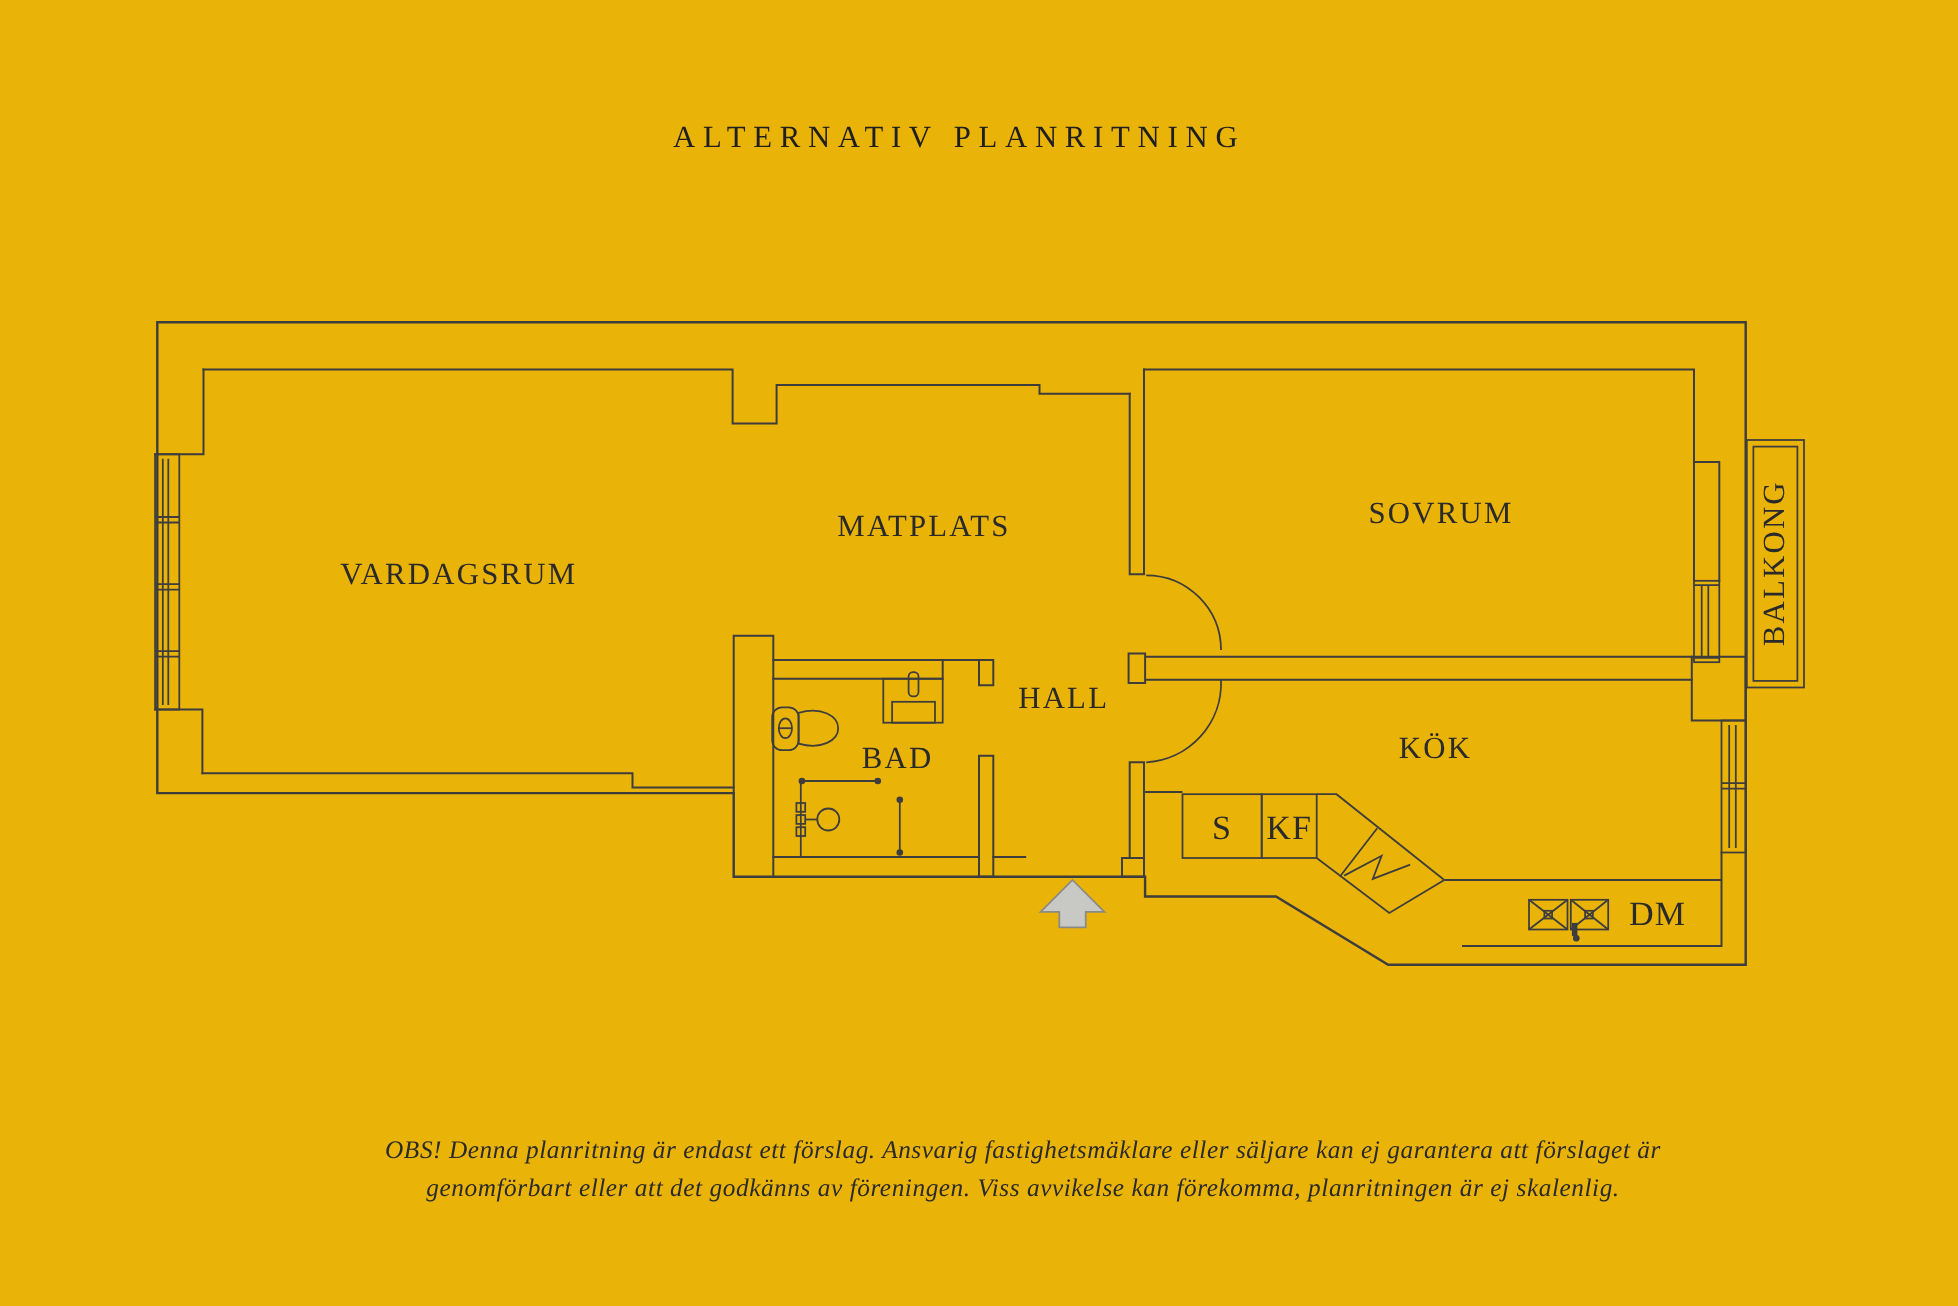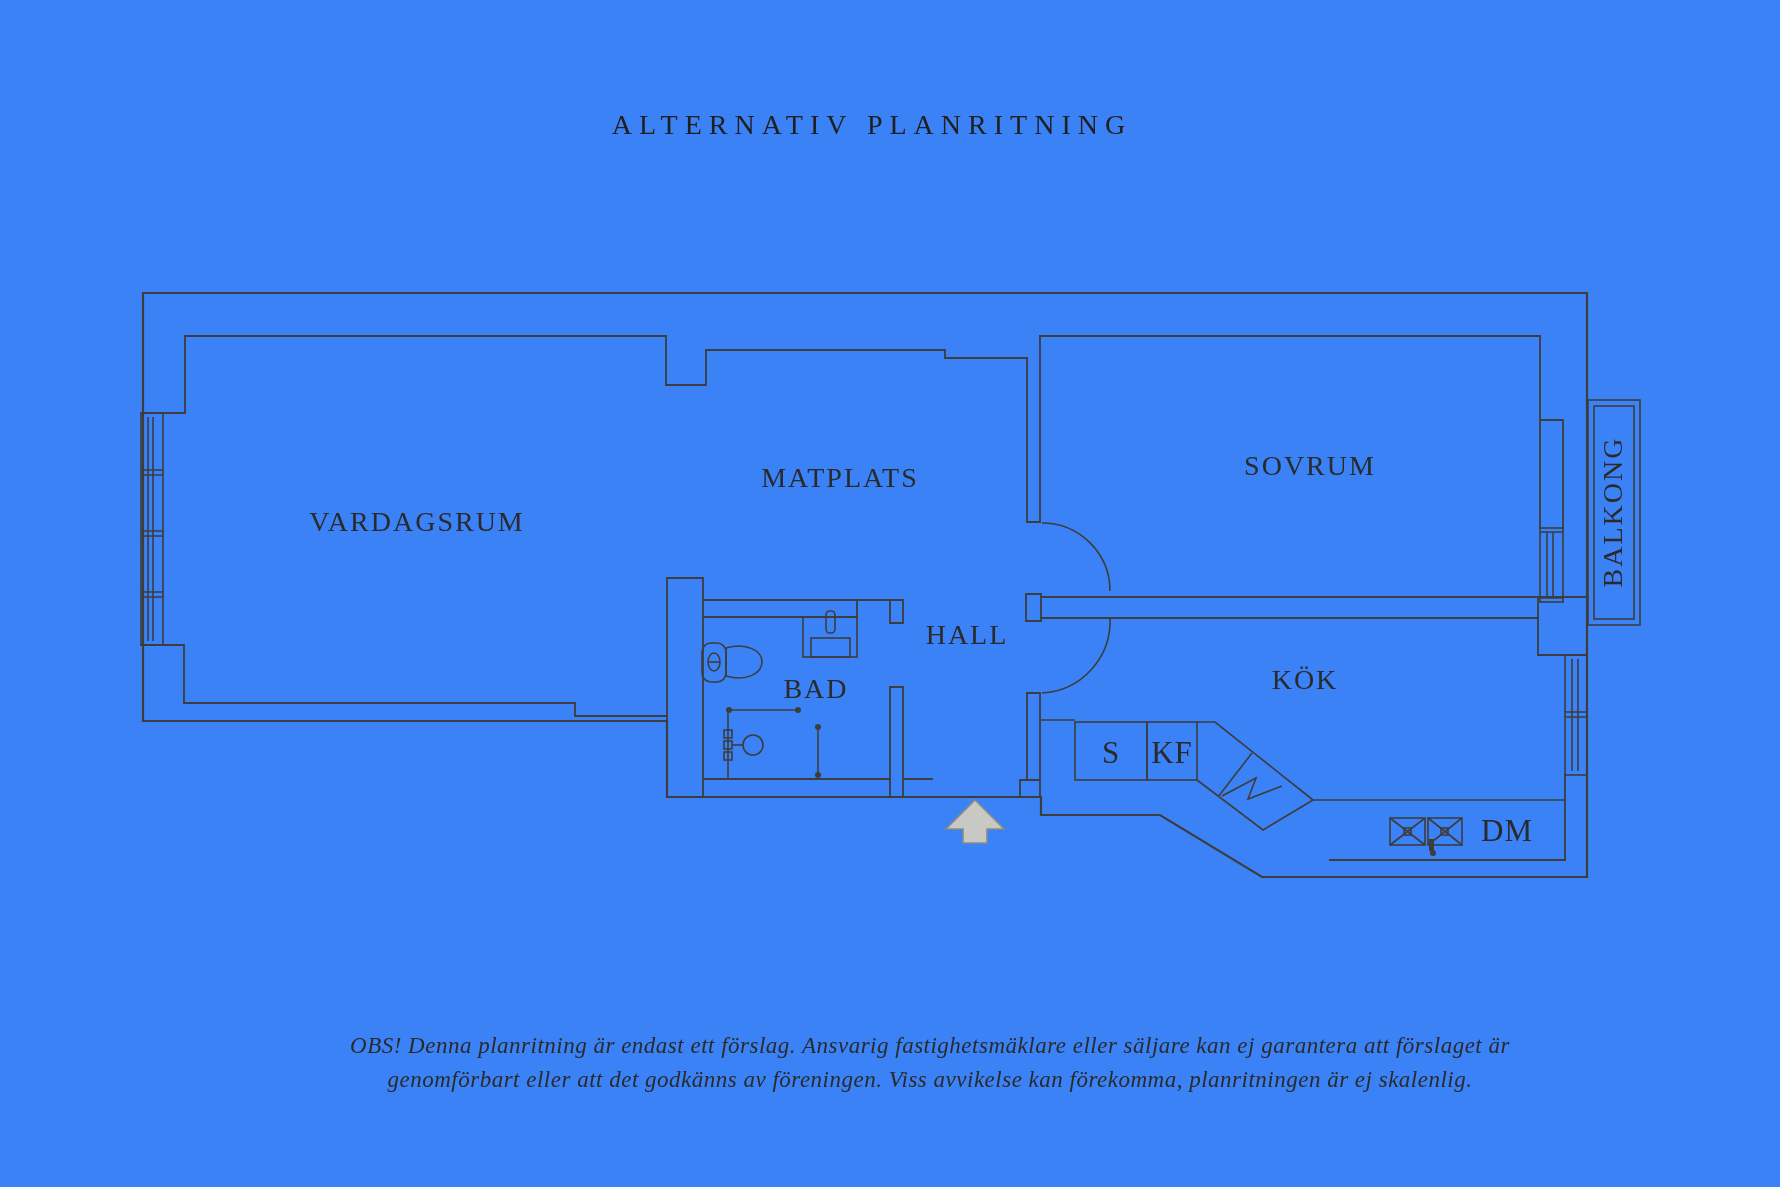--- a/index.html
+++ b/index.html
@@ -1,16 +1,16 @@
 <!DOCTYPE html>
 <html><head>
 <meta charset="utf-8">
 <style>
   html,body{margin:0;padding:0;background:#ffffff;}
-  .page{position:relative;width:1780px;height:1187px;background:#3b82f6;overflow:hidden;
+  .page{position:relative;width:1780px;height:1187px;background:#eab308;overflow:hidden;
         font-family:"Liberation Serif","DejaVu Serif",serif;}
   svg{position:absolute;left:0;top:0;}
   .ln{fill:none;stroke:#3d3d3d;stroke-width:1.8;stroke-linecap:square;stroke-linejoin:miter;}
   .outer{stroke-width:2.2;}
   .fix{fill:none;stroke:#3d3d3d;stroke-width:1.6;}
   .lbl{fill:#2a2a2a;stroke:none;font-size:28px;letter-spacing:2px;}
   .lbl-small{fill:#2a2a2a;stroke:none;font-size:31px;letter-spacing:1px;}
   .ttl{fill:#1f1f1f;stroke:none;font-size:28px;letter-spacing:7px;}
   .disc{fill:#2a2a2a;stroke:none;font-size:23px;font-style:italic;letter-spacing:0.5px;}
   .dot{fill:#3d3d3d;stroke:none;}

